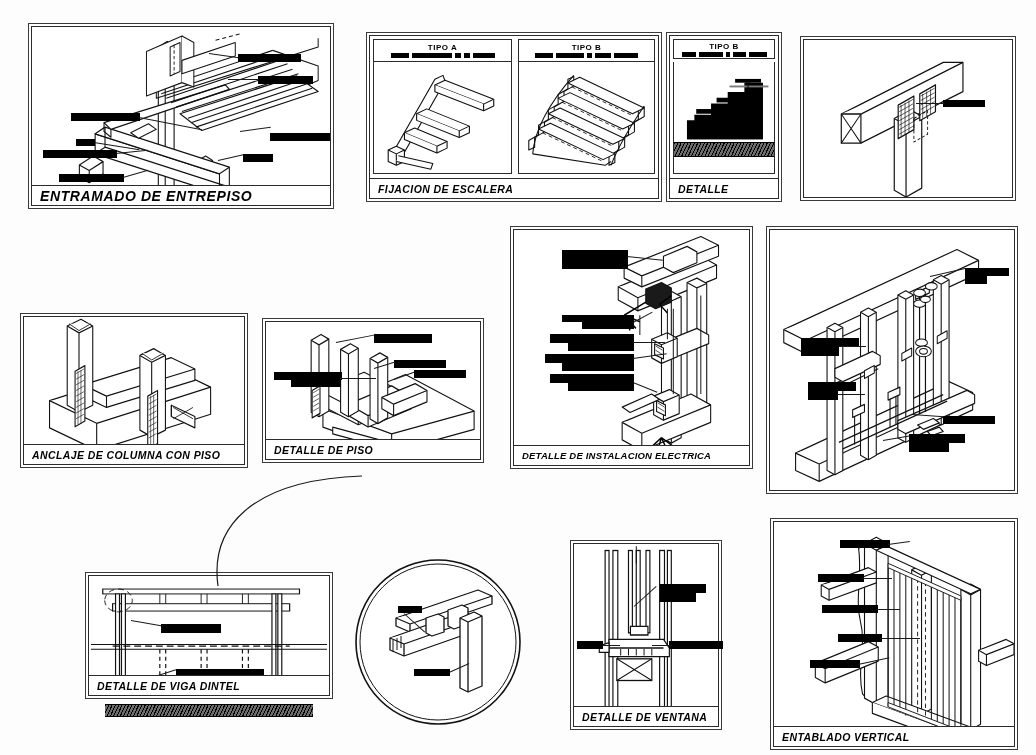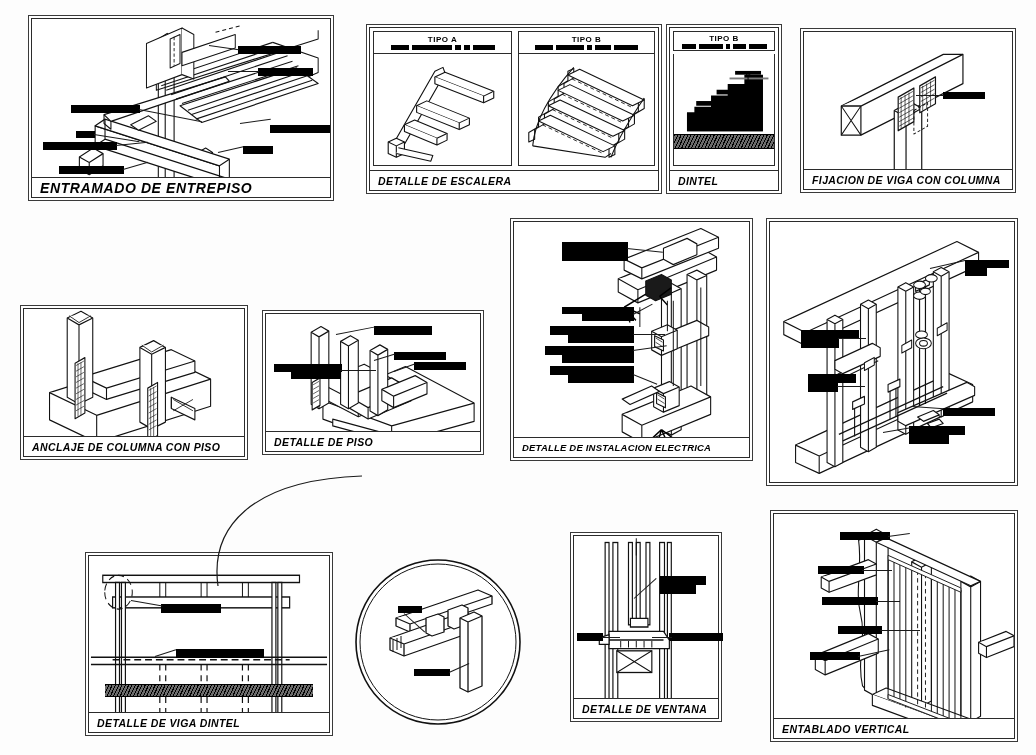--- a/index.html
+++ b/index.html
@@ -7,21 +7,21 @@
     width:1036px;height:755px;
     background:#fdfdfd;
     font-family:"Liberation Sans", sans-serif;
     overflow:hidden;
     position:relative;
   }
   .sheet{position:absolute;inset:0;}
 
   
   .panel{position:absolute;background:#ffffff;border:1px solid #2b2b2b;
-         box-sizing:border-box;}
+         box-sizing:border-box;margin-top:8px;}
   .panel.dbl{border:1px solid #3a3a3a;padding:2px;}
   .panel.dbl>.inner{border:1px solid #2b2b2b;width:100%;height:100%;
          box-sizing:border-box;position:relative;background:#fff;}
   .draw{position:absolute;left:0;top:0;right:0;bottom:0;overflow:hidden;}
   .draw svg{display:block;width:100%;height:100%;}
 
   
   .titlebar{position:absolute;left:0;right:0;bottom:0;height:20px;
     border-top:1px solid #2b2b2b;background:#fff;display:flex;align-items:center;
     box-sizing:border-box;}
@@ -213,21 +213,21 @@
               <path d="M56 14 C 30 44, 16 72, 14 96" fill="none"></path>
               <path d="M128 46 C 112 70, 100 92, 94 108" fill="none"></path>
 
               <path d="M14 96 L88 108 L94 104" fill="none"></path>
             </g>
           </svg>
         </div>
       </div>
 
       <div class="titlebar small">
-        <span class="t">DETALLE DE ESCALERA</span>
+        <span class="t">FIJACION DE ESCALERA</span>
       </div>
     </div>
   </div>
 
   <div class="panel dbl" style="left:666px;top:24px;width:116px;height:170px;">
     <div class="inner">
       <div class="tipohead" style="left:3px;right:3px;top:3px;width:auto;border:1px solid #2b2b2b;height:20px;">
         <span class="lbl">TIPO B</span>
         <span class="redline">
           <i style="width:14px"></i>
@@ -251,21 +251,21 @@
           <g stroke="#000" stroke-width="1">
             <path d="M62 32 L62 40 M62 32 L59 35 M62 32 L65 35 M62 40 L59 37 M62 40 L65 37"></path>
             <path d="M80 20 L80 28 M80 20 L77 23 M80 20 L83 23"></path>
           </g>
         </svg>
       </div>
 
       <div class="ground" style="left:4px;right:4px;top:106px;height:13px;"></div>
 
       <div class="titlebar small">
-        <span class="t">DINTEL</span>
+        <span class="t">DETALLE</span>
       </div>
     </div>
   </div>
 
   <div class="panel dbl" style="left:800px;top:28px;width:216px;height:165px;">
     <div class="inner">
       <div class="draw">
         <svg viewBox="0 0 212 140" preserveAspectRatio="none">
           <g fill="#fff" stroke="#111" stroke-width="1.2" stroke-linejoin="round">
 
@@ -288,23 +288,20 @@
               <path d="M121 48 L121 70 M125 46 L125 68 M129 44 L129 66"></path>
             </g>
 
             <path d="M112 70 L126 63 L126 84 L112 91 Z" fill="none" stroke-dasharray="3 2" stroke-width=".9"></path>
           </g>
         </svg>
       </div>
       <div class="red" style="left:139px;top:60px;width:42px;height:7px;"></div>
       <div class="leader" style="left:112px;top:63px;width:28px;"></div>
 
-      <div class="titlebar small">
-        <span class="t">FIJACION DE VIGA CON COLUMNA</span>
-      </div>
     </div>
   </div>
 
   <div class="panel dbl" style="left:262px;top:310px;width:222px;height:145px;">
     <div class="inner">
       <div class="draw">
         <svg viewBox="0 0 218 120" preserveAspectRatio="none">
           <g fill="#fff" stroke="#111" stroke-width="1.1" stroke-linejoin="round">
 
             <path d="M58 76 L142 46 L212 78 L212 94 L128 114 L58 92 Z"></path>
@@ -561,21 +558,21 @@
       <div class="red" style="left:173px;top:186px;width:52px;height:8px;"></div>
       <div class="leader" style="left:142px;top:184px;width:32px;transform:rotate(4deg);"></div>
 
       <div class="red" style="left:139px;top:204px;width:56px;height:9px;"></div>
       <div class="red" style="left:139px;top:213px;width:40px;height:9px;"></div>
       <div class="leader" style="left:113px;top:210px;width:28px;transform:rotate(-10deg);"></div>
 
     </div>
   </div>
 
-  <div class="panel dbl" style="left:85px;top:552px;width:248px;height:184px;">
+  <div class="panel dbl" style="left:85px;top:564px;width:248px;height:127px;">
     <div class="inner">
       <div class="draw">
         <svg viewBox="0 0 244 146" preserveAspectRatio="none">
           <g fill="none" stroke="#111" stroke-width="1.2">
 
             <rect x="14" y="16" width="200" height="6" fill="#fff"></rect>
 
             <rect x="24" y="34" width="180" height="9" fill="#fff"></rect>
 
             <rect x="27" y="22" width="4" height="114" fill="#fff"></rect>

